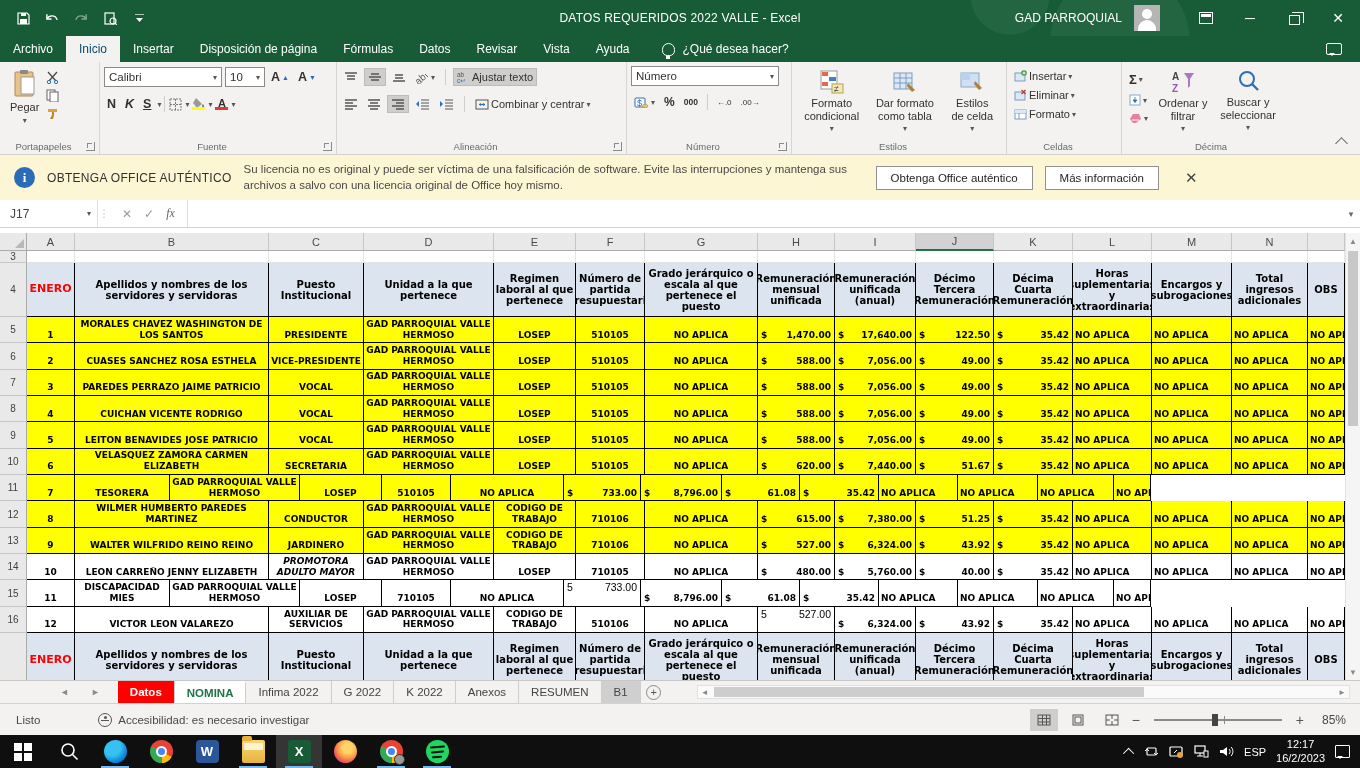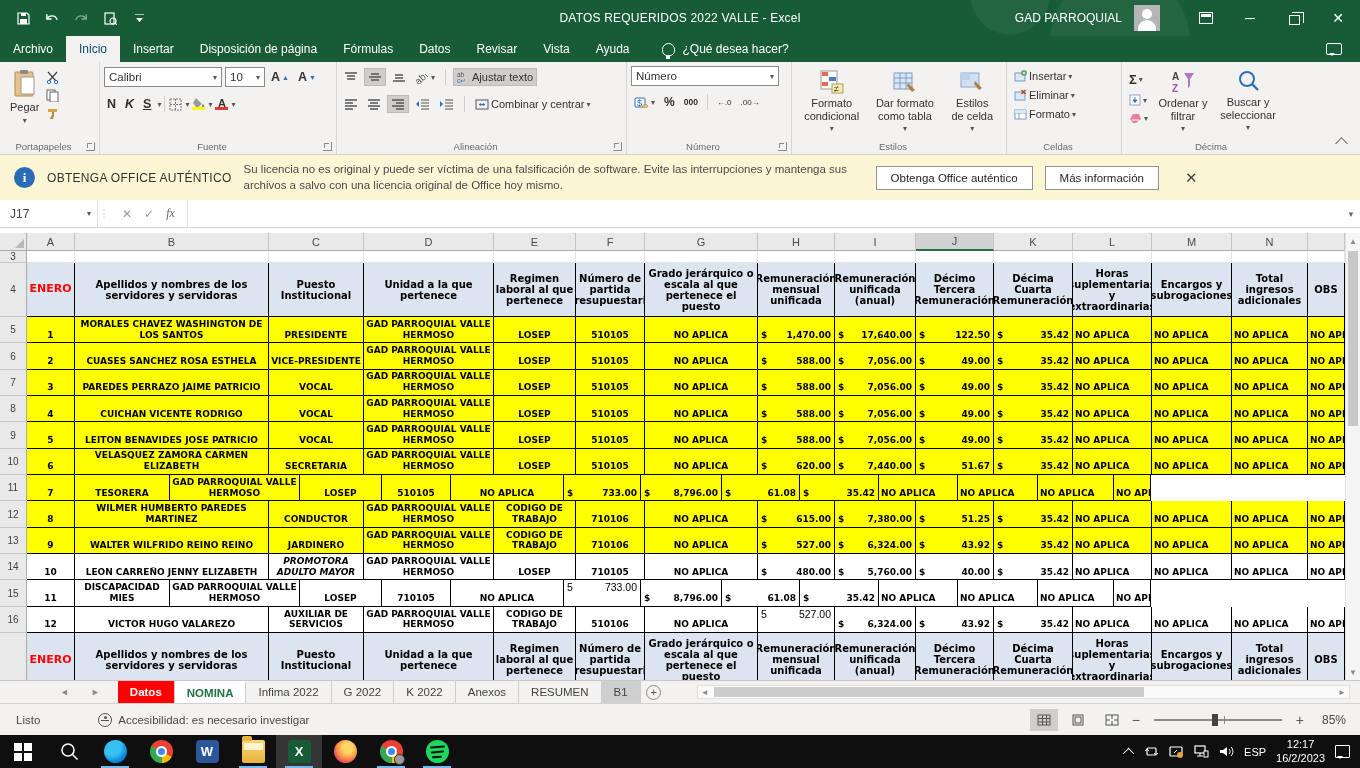--- a/index.html
+++ b/index.html
@@ -904,21 +904,21 @@
           <span>35.42</span>
         </div>
         <div class="cell dcell left" style="width: 79px; flex: 0 0 79px;">NO APLICA</div>
         <div class="cell dcell left" style="width: 80px; flex: 0 0 80px;">NO APLICA</div>
         <div class="cell dcell left" style="width: 76px; flex: 0 0 76px;">NO APLICA</div>
         <div class="cell dcell left" style="width: 37px; flex: 0 0 37px;">NO APLICA</div>
       </div>
       <div class="grow" style="height: 26.35px; flex: 0 0 26.35px;">
         <div class="gut">16</div>
         <div class="cell dcell" style="width: 48px; flex: 0 0 48px;">12</div>
-        <div class="cell dcell" style="width: 194px; flex: 0 0 194px;">VICTOR HUGO VALAREZO</div>
+        <div class="cell dcell" style="width: 194px; flex: 0 0 194px;">VICTOR LEON VALAREZO</div>
         <div class="cell dcell" style="width: 95px; flex: 0 0 95px;">AUXILIAR DE SERVICIOS</div>
         <div class="cell dcell" style="width: 130px; flex: 0 0 130px;">GAD PARROQUIAL VALLE HERMOSO</div>
         <div class="cell dcell" style="width: 82px; flex: 0 0 82px;">CODIGO DE TRABAJO</div>
         <div class="cell dcell" style="width: 69px; flex: 0 0 69px;">510106</div>
         <div class="cell dcell" style="width: 113px; flex: 0 0 113px;">NO APLICA</div>
         <div class="cell dcell money alt" style="width: 77px; flex: 0 0 77px;">
           <span>5</span>
           <span>527.00</span>
         </div>
         <div class="cell dcell money" style="width: 81px; flex: 0 0 81px;">

